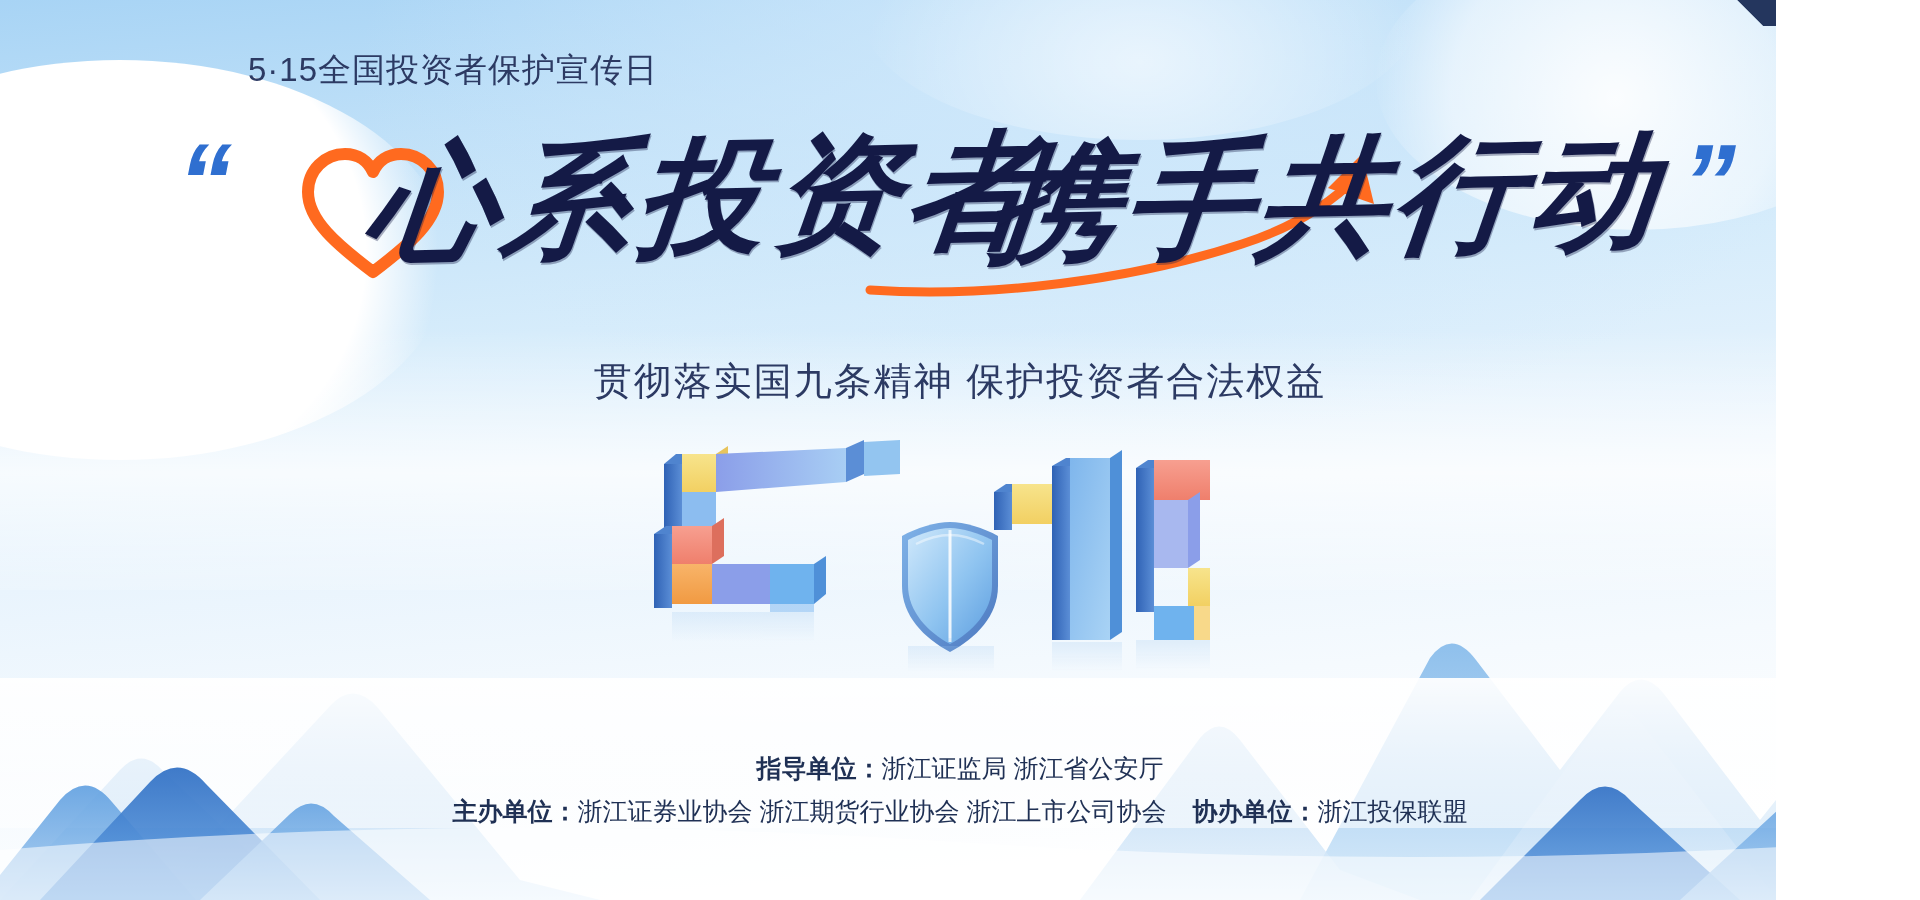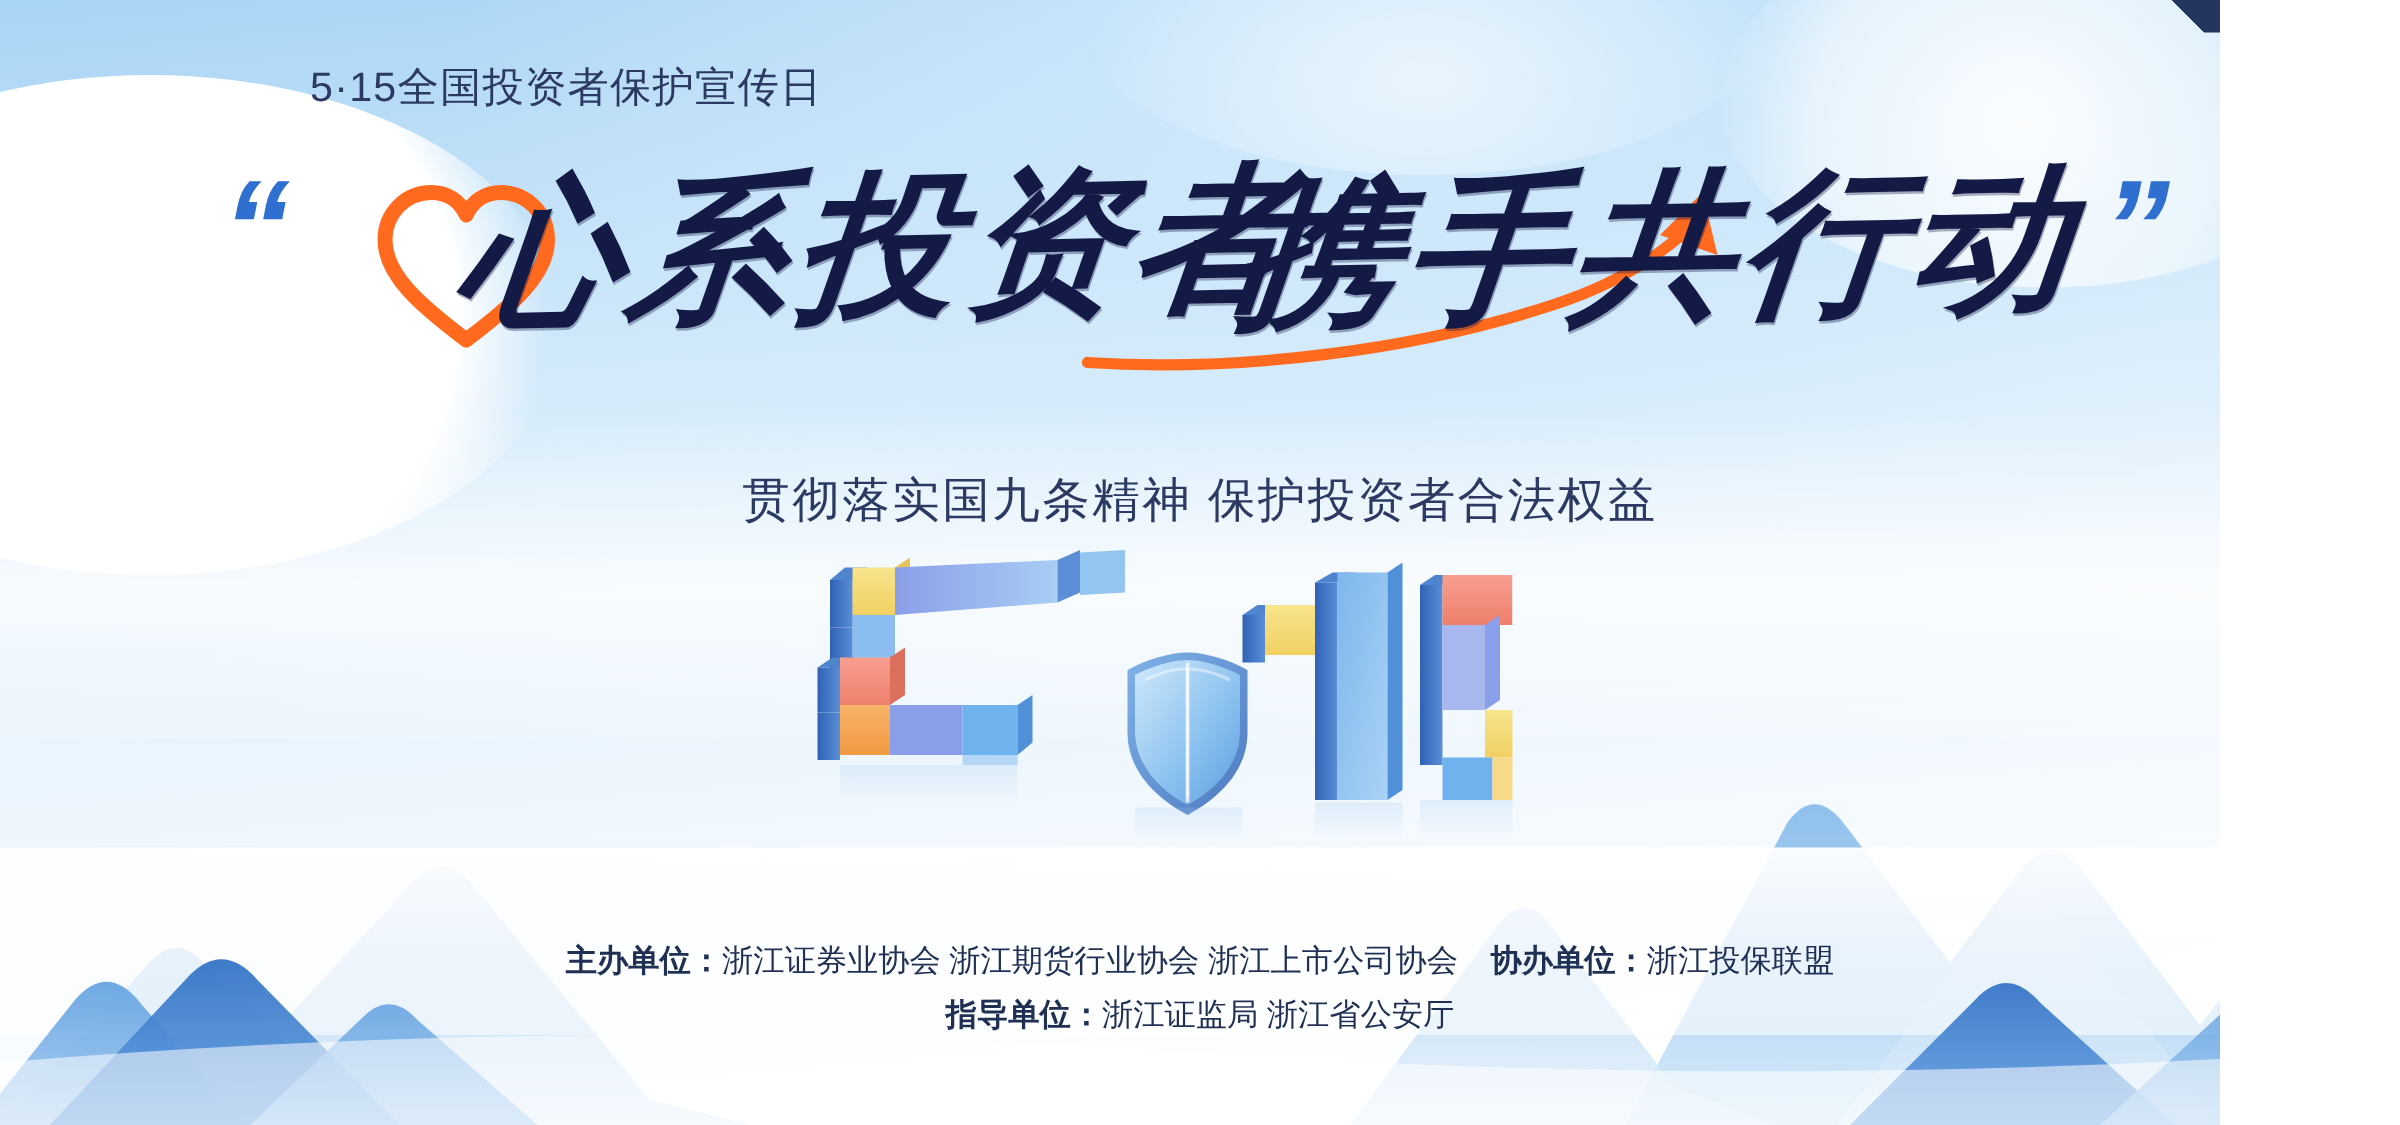--- a/index.html
+++ b/index.html
@@ -74,21 +74,21 @@
     text-shadow:1px 2px 0 rgba(20,26,70,.35);
   }
   #calli-left  { left:120px; }
   #calli-right { left:742px; }
 
   #heart-icon { position:absolute; left:48px; top:22px; width:150px; height:140px; }
   #arrow-icon { position:absolute; left:612px; top:30px; width:540px; height:160px; }
 
   
   #subtitle {
-    position:absolute; left:0; top:375px; width:1920px; text-align:center;
+    position:absolute; left:0; top:356px; width:1920px; text-align:center;
     font-size:38px; color:#2c3a63; letter-spacing:2px; font-weight:400;
   }
 
   
   #logo-515 { position:absolute; left:650px; top:440px; width:560px; height:240px; }
 
   
   #credits { position:absolute; left:0; top:752px; width:1920px; text-align:center; }
   .credit-line { color:#1f3054; white-space:nowrap; margin-bottom:10px; }
   #credit-line-1 { font-size:25px; }
@@ -288,21 +288,21 @@
 
     <g opacity="0.45">
       <rect x="22" y="172" width="142" height="30" fill="url(#fRefl)"></rect>
       <rect x="402" y="202" width="70" height="30" fill="url(#fRefl)"></rect>
       <rect x="486" y="200" width="86" height="30" fill="url(#fRefl)"></rect>
       <rect x="258" y="206" width="86" height="26" fill="url(#fRefl)"></rect>
     </g>
   </svg>
 
   <div id="credits">
+    <div class="credit-line" id="credit-line-1">
+      <span class="credit-label">指导单位：</span><span class="credit-val">浙江证监局  浙江省公安厅</span>
+    </div>
     <div class="credit-line" id="credit-line-2">
       <span class="credit-group"><span class="credit-label">主办单位：</span><span class="credit-val">浙江证券业协会  浙江期货行业协会  浙江上市公司协会</span></span><span class="credit-gap"></span><span class="credit-group"><span class="credit-label">协办单位：</span><span class="credit-val">浙江投保联盟</span></span>
     </div>
-    <div class="credit-line" id="credit-line-1">
-      <span class="credit-label">指导单位：</span><span class="credit-val">浙江证监局  浙江省公安厅</span>
-    </div>
   </div>
 
 </div>
 
 </body></html>

